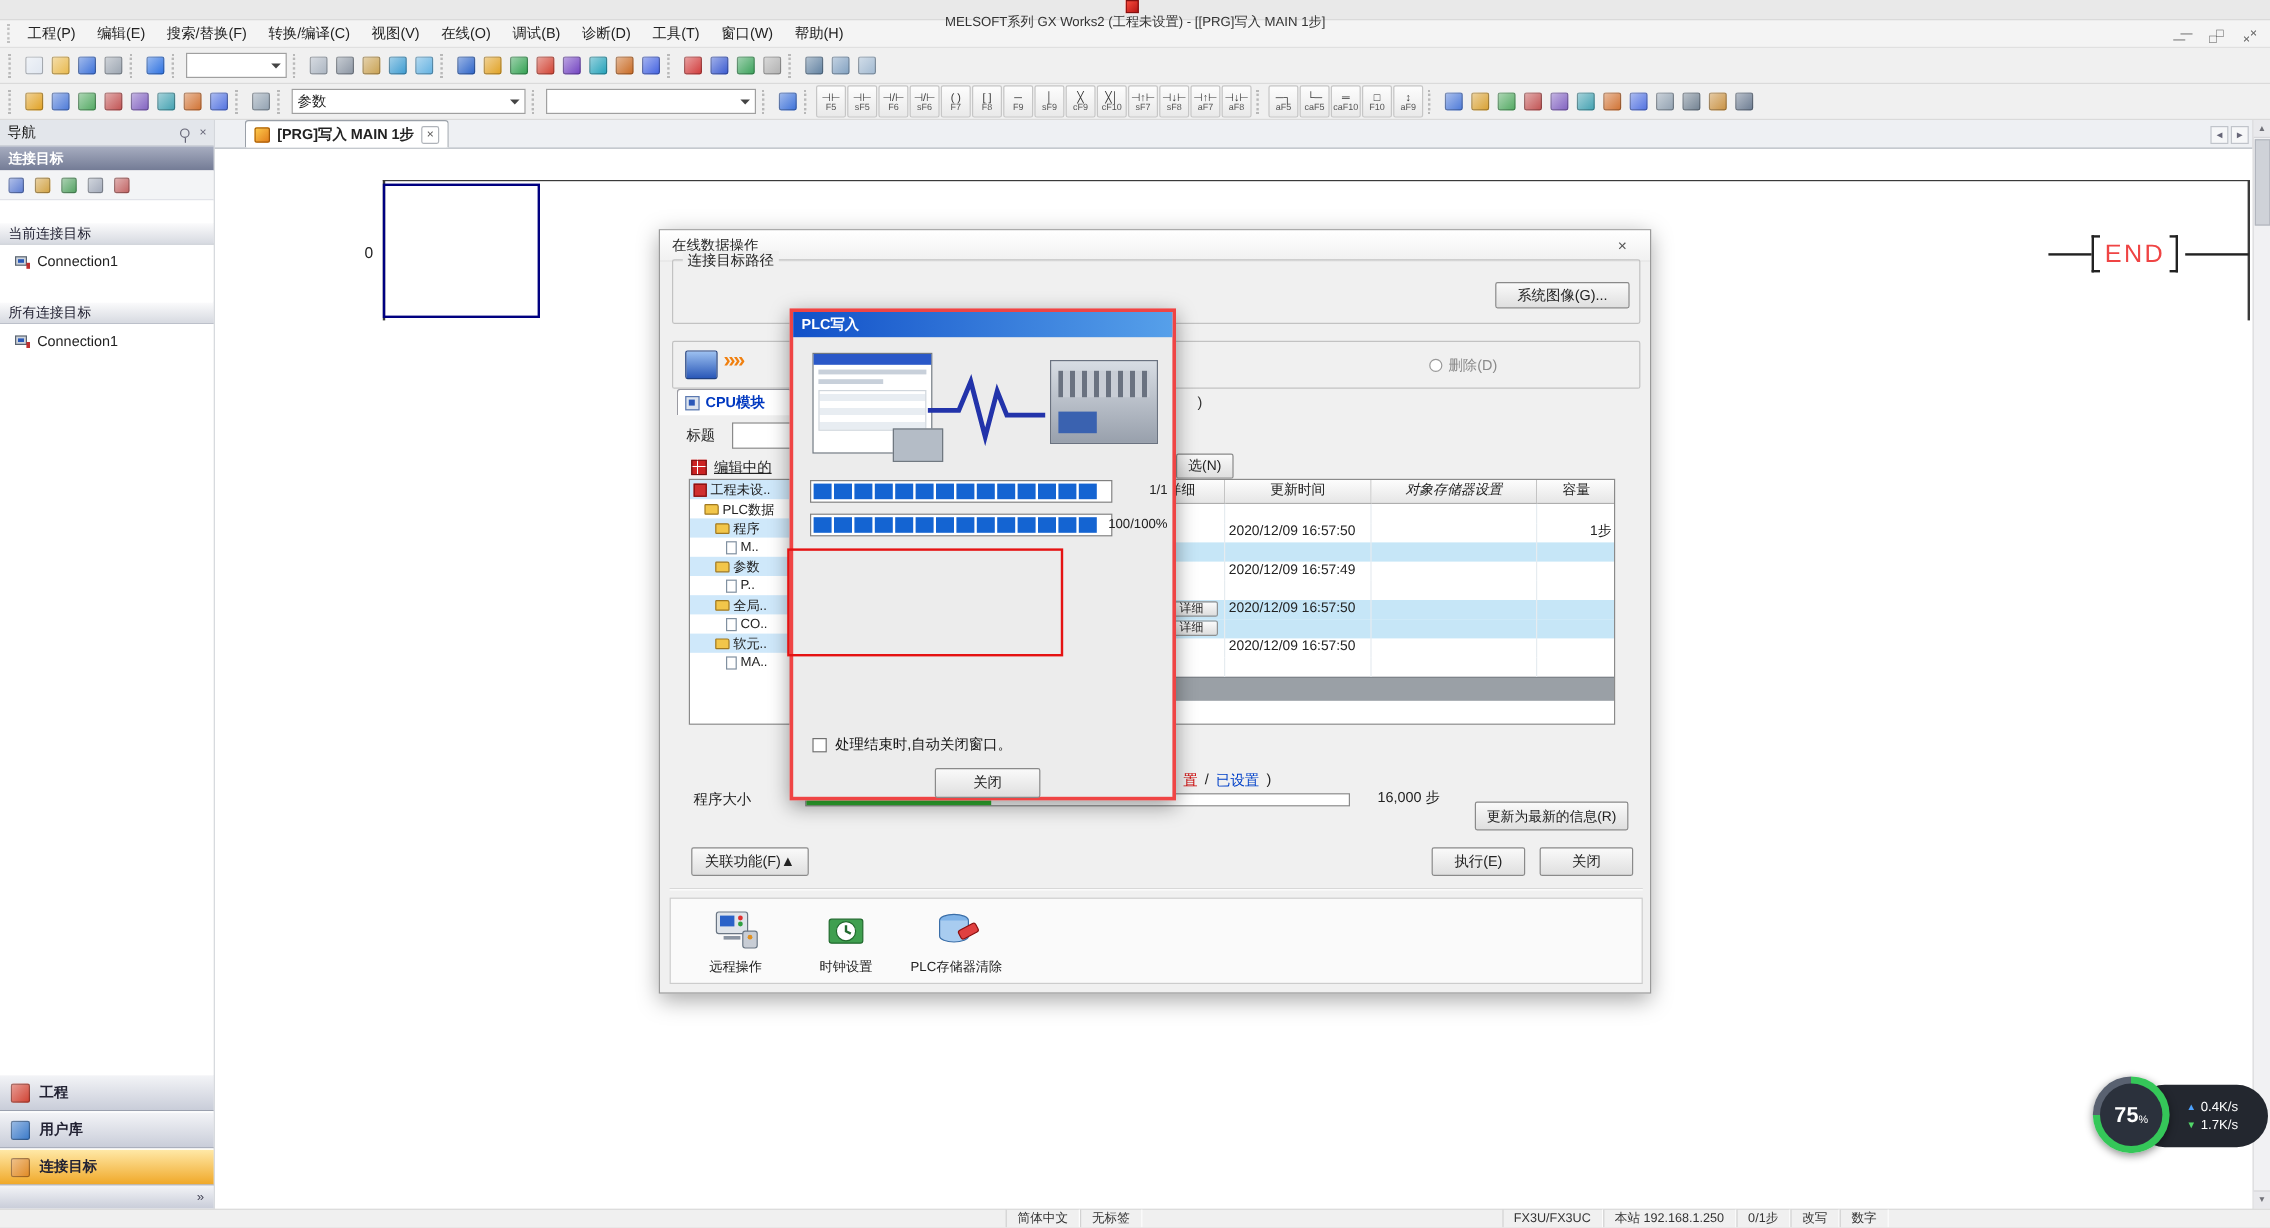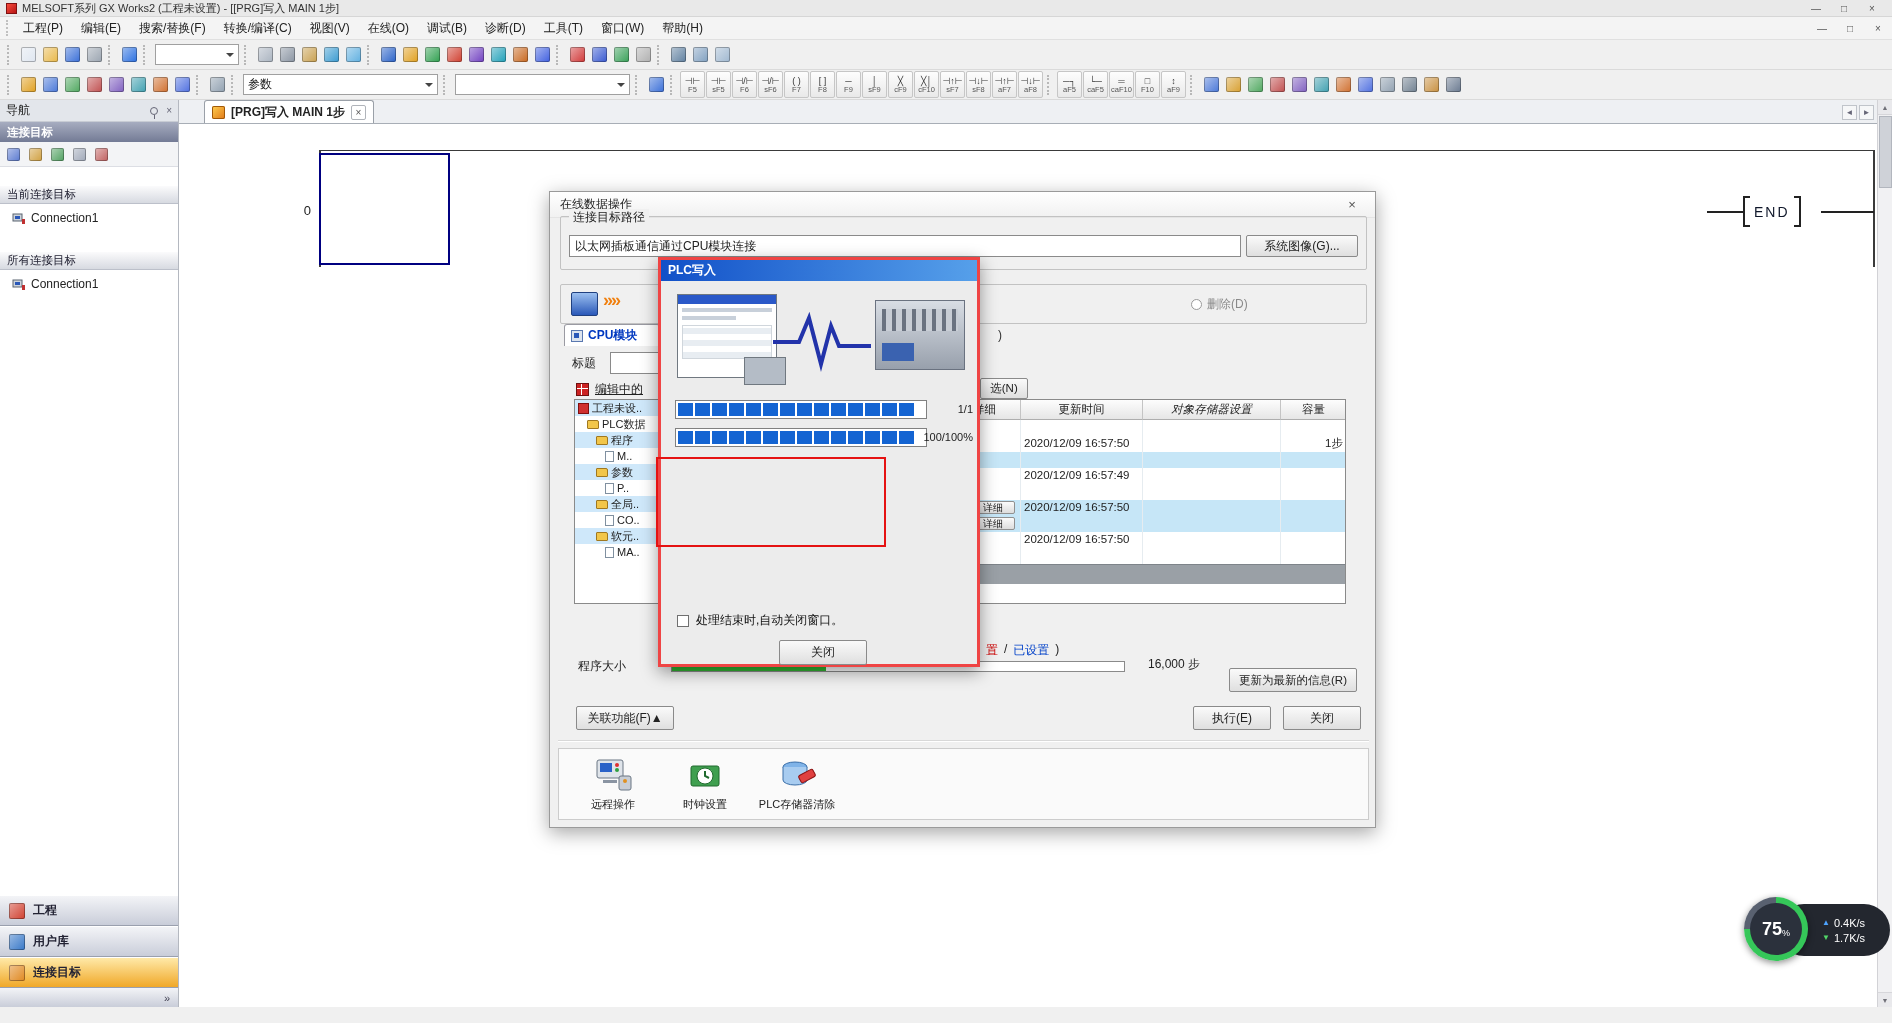--- a/index.html
+++ b/index.html
@@ -1,20 +1,20 @@
 <!DOCTYPE html>
 <html style="--selection-border: #000080; --row-highlight: #c6e6f7; --annotation-red: #e51212; --modal-title-start: #1150c8; --modal-title-end: #56a0ea; --progress-block: #1464d2; --nav-active-start: #ffe9a8; --nav-active-end: #f0a828; --gauge-ring: #35c759; --speed-up: #4da3ff; --speed-down: #52d869; --program-size-fill: #32b432;"><head>
 <meta charset="utf-8">
 <style>
   *{margin:0;padding:0;box-sizing:border-box;font-family:"Liberation Sans",sans-serif;}
   html,body{width:1892px;height:1023px;overflow:hidden;background:#dcdcdc;}
   .app{position:relative;width:1892px;height:1023px;background:#f0f0f0;font-size:12px;color:#222;overflow:hidden;}
 
   
-  .titlebar{height:17px;display:flex;align-items:center;padding:0 6px;background:#e9e9e9;border-bottom:1px solid #d6d6d6;font-size:11px;color:#333;}
+  .titlebar{height:17px;display:flex;align-items:center;padding:0 6px;background:#e9e9e9;border-bottom:1px solid #d6d6d6;font-size:11px;color:#333;flex-direction:column;}
   .title-icon{width:11px;height:11px;background:linear-gradient(135deg,#ff5040,#b01010);margin-right:5px;flex:none;box-shadow:inset 0 0 0 1px #801010;}
   .win-btns,.mdi-btns{margin-left:auto;display:flex;gap:0;}
   .wbtn{width:28px;text-align:center;color:#555;font-size:10px;line-height:15px;}
   .menubar{height:23px;display:flex;align-items:center;background:#f4f4f4;border-bottom:1px solid #e0e0e0;padding-left:6px;font-size:12px;}
   .menu-item{padding:3px 9px;color:#222;}
   .menu-grip{width:4px;height:16px;border-left:2px dotted #c0c0c0;margin-right:4px;}
 
   
   .toolbar{height:30px;display:flex;align-items:center;background:#f0f0f0;border-bottom:1px solid #dadada;padding:0 4px;overflow:hidden;}
   .tb-grip{width:5px;height:20px;border-left:2px dotted #b8b8b8;margin:0 5px 0 3px;flex:none;}
@@ -59,21 +59,21 @@
   .bus-top{position:absolute;left:140px;top:26px;width:1556px;height:1px;background:#3a3a3a;}
   .rail-left{position:absolute;left:140px;top:26px;width:2px;height:117px;background:#3a3a3a;}
   .rail-right{position:absolute;left:1694px;top:26px;width:2px;height:117px;background:#3a3a3a;}
   .step-num{position:absolute;left:86px;top:79px;width:46px;text-align:right;font-size:13px;color:#222;}
   .sel-rect{position:absolute;left:140px;top:29px;width:131px;height:112px;border:2px solid var(--selection-border,#000080);}
   .end-stub-l{position:absolute;left:1528px;top:87px;width:36px;height:2px;background:#222;}
   .end-stub-r{position:absolute;left:1642px;top:87px;width:53px;height:2px;background:#222;}
   .end-wrap{position:absolute;left:1564px;top:72px;display:flex;align-items:center;gap:4px;}
   .brk{width:7px;height:31px;border-left:2px solid #222;border-top:2px solid #222;border-bottom:2px solid #222;}
   .brk.r{border-left:none;border-right:2px solid #222;}
-  .end-txt{font-size:14px;letter-spacing:2px;color:#0f172a;}
+  .end-txt{font-size:21px;letter-spacing:2px;color:#ef4444;}
   .vscroll{width:15px;background:#f1f1f3;border-left:1px solid #d2d2d6;display:flex;flex-direction:column;align-items:center;flex:none;font-size:7px;color:#707078;}
   .vscroll .arr{width:15px;height:15px;display:flex;align-items:center;justify-content:center;background:#e9e9ec;border-bottom:1px solid #d6d6da;}
   .vscroll .thumb{width:13px;height:72px;background:#cfd2d8;border:1px solid #b2b6be;margin-top:1px;}
   .vscroll .arr.bottom{margin-top:auto;border-top:1px solid #d6d6da;border-bottom:none;}
 
   
   .statusbar{height:16px;display:flex;align-items:center;background:#f0f0f0;border-top:1px solid #cfcfcf;font-size:10.5px;color:#333;}
   .sb-i{padding:0 9px;border-left:1px solid #d2d2d2;border-right:1px solid #fdfdfd;white-space:nowrap;line-height:15px;}
 
   
@@ -551,30 +551,38 @@
       </div>
     </div>
 
     <div class="vscroll">
       <div class="arr">▲</div>
       <div class="thumb"></div>
       <div class="arr bottom">▼</div>
     </div>
   </div>
 
+  <div class="statusbar" id="statusbar">
+      <div class="sb-i" style="margin-left: 838px;">简体中文</div>
+      <div class="sb-i" style="margin-left: 0px;">无标签</div>
+      <div class="sb-i" style="margin-left: 300px;">FX3U/FX3UC</div>
+      <div class="sb-i" style="margin-left: 0px;">本站 192.168.1.250</div>
+      <div class="sb-i" style="margin-left: 0px;">0/1步</div>
+      <div class="sb-i" style="margin-left: 0px;">改写</div>
+      <div class="sb-i" style="margin-left: 0px;">数字</div>
+    </div>
 
   <div class="dlg">
     <div class="dlg-title">
       <span>在线数据操作</span>
       <span class="dlg-x">×</span>
     </div>
 
     <div class="gb path-gb">
       <span class="lg">连接目标路径</span>
-      <div class="field path-field">以太网插板通信通过CPU模块连接</div>
       <div class="cbtn sysimg-btn">系统图像(G)...</div>
     </div>
 
     <div class="gb mode-gb">
       <span class="mode-mon"></span>
       <span class="mode-flame">»»</span>
       <span class="del-opt">
         <span class="radio"></span>
         <span>删除(D)</span>
       </span>

